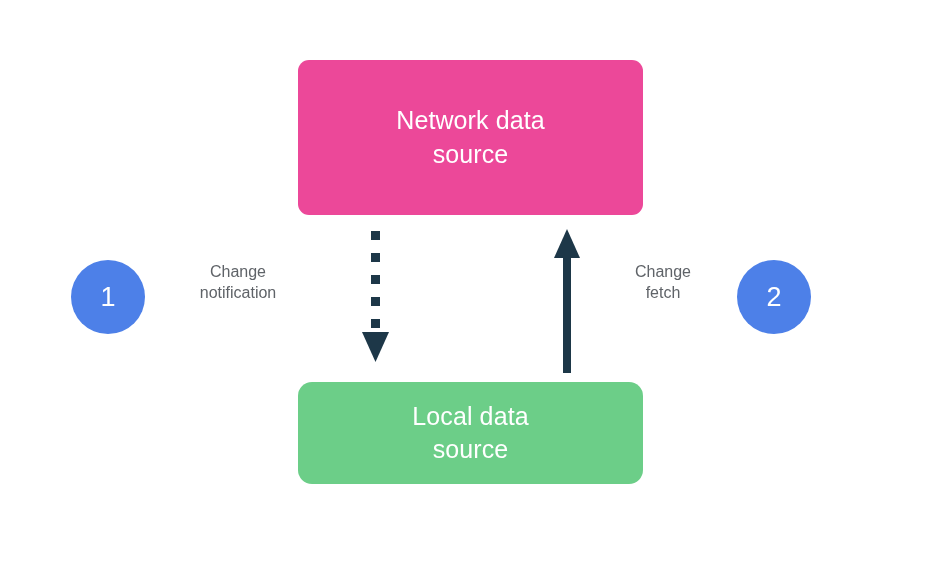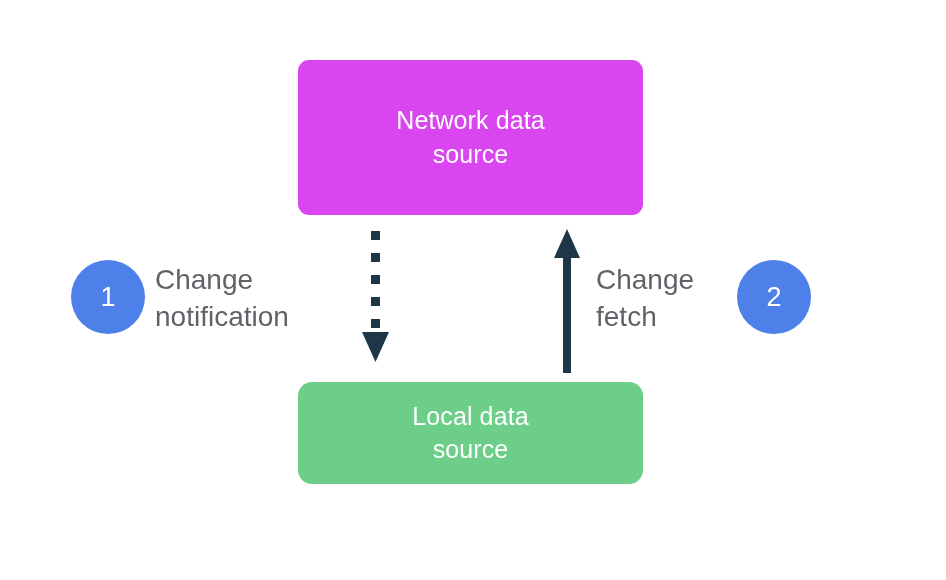--- a/index.html
+++ b/index.html
@@ -38,21 +38,21 @@
     letter-spacing: 0.1px;
     white-space: pre-line;
     color: #ffffff;
   }
 
   #node-network {
     left: 298px;
     top: 60px;
     width: 345px;
     height: 155px;
-    background: #d946ef;
+    background: #ec4899;
     border-radius: 11px;
   }
 
   #node-local {
     left: 298px;
     top: 382px;
     width: 345px;
     height: 102px;
     background: #6cce88;
     border-radius: 14px;
@@ -76,22 +76,23 @@
     font-weight: 400;
   }
 
   #step-circle-1 { left: 71px;  top: 260px; }
   #step-circle-2 { left: 737px; top: 260px; }
 
   
   .edge-label {
     position: absolute;
     color: #5f6368;
-    font-size: 28px;
+    font-size: 16px;
     line-height: 1.33;
+    text-align: center;
     white-space: pre-line;
   }
 
   #edge-label-notification {
     left: 155px;
     top: 261px;
     width: 166px;
   }
 
   #edge-label-fetch {

